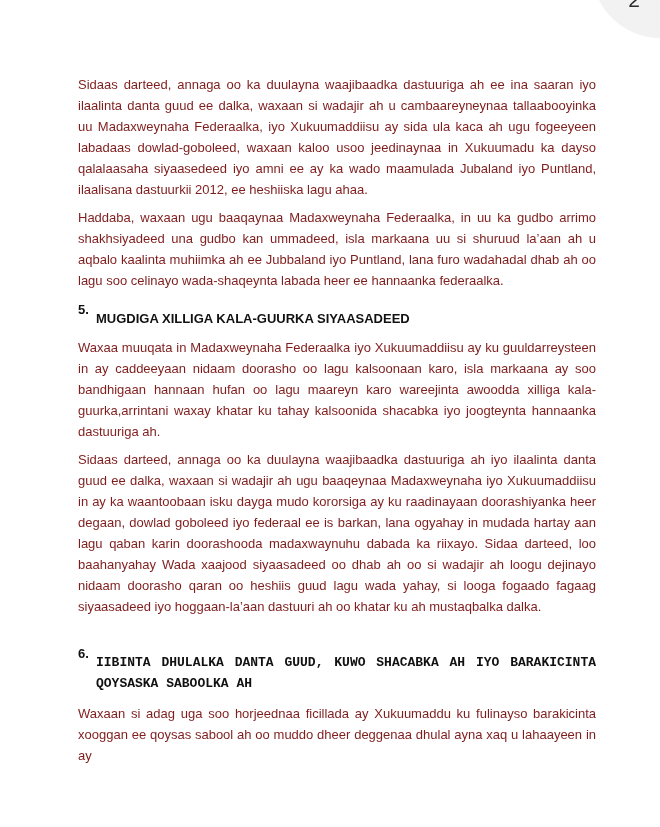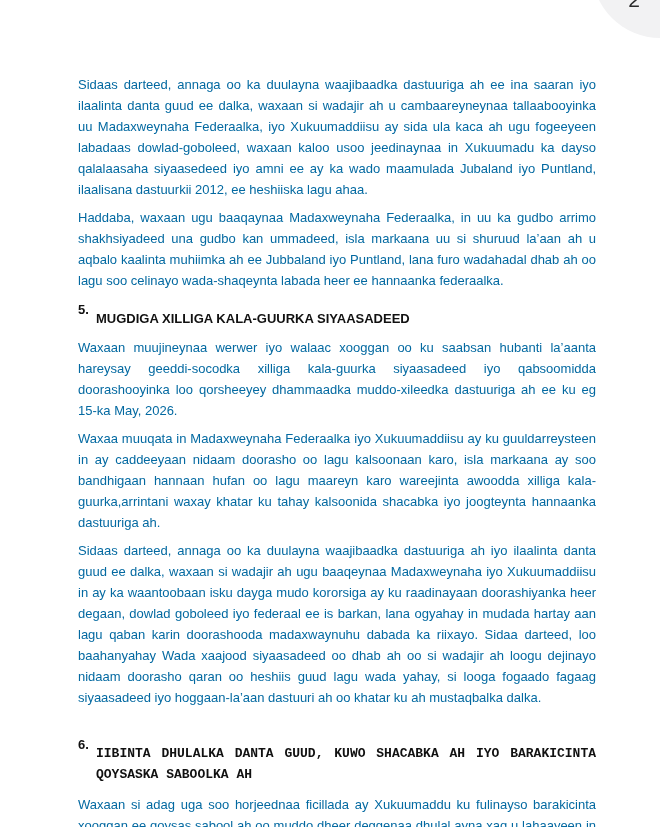--- a/index.html
+++ b/index.html
@@ -42,21 +42,21 @@
     left: 0;
     width: 660px;
     box-sizing: border-box;
     padding: 74px 64px 0 78px;
   }
   .content p {
     margin: 0 0 7px 0;
     font-size: 13px;
     line-height: 21px;
     text-align: justify;
-    color: #0369a1;
+    color: #7f1d1d;
   }
   .heading {
     display: flex;
     margin: 8px 0 8px 0;
     font-size: 13px;
     line-height: 21px;
     font-weight: bold;
     color: #111111;
   }
   .heading .h-num {
@@ -88,21 +88,20 @@
 
     <p>Sidaas darteed, annaga oo ka duulayna waajibaadka dastuuriga ah ee ina saaran iyo ilaalinta danta guud ee dalka, waxaan si wadajir ah u cambaareyneynaa tallaabooyinka uu Madaxweynaha Federaalka, iyo Xukuumaddiisu ay sida ula kaca ah ugu fogeeyeen labadaas dowlad-goboleed, waxaan kaloo usoo jeedinaynaa in Xukuumadu ka dayso qalalaasaha siyaasedeed iyo amni ee ay ka wado maamulada Jubaland iyo Puntland, ilaalisana dastuurkii 2012, ee heshiiska lagu ahaa.</p>
 
     <p>Haddaba, waxaan ugu baaqaynaa Madaxweynaha Federaalka, in uu ka gudbo arrimo shakhsiyadeed una gudbo kan ummadeed, isla markaana uu si shuruud la’aan ah u aqbalo kaalinta muhiimka ah ee Jubbaland iyo Puntland, lana furo wadahadal dhab ah oo lagu soo celinayo wada-shaqeynta labada heer ee hannaanka federaalka.</p>
 
     <h2 class="heading">
       <span class="h-num">5.</span>
       <span class="h-text">MUGDIGA XILLIGA KALA-GUURKA SIYAASADEED</span>
     </h2>
 
-    <p>Waxaan muujineynaa werwer iyo walaac xooggan oo ku saabsan hubanti la’aanta hareysay geeddi-socodka xilliga kala-guurka siyaasadeed iyo qabsoomidda doorashooyinka loo qorsheeyey dhammaadka muddo-xileedka dastuuriga ah ee ku eg 15-ka May, 2026.</p>
 
     <p>Waxaa muuqata in Madaxweynaha Federaalka iyo Xukuumaddiisu ay ku guuldarreysteen in ay caddeeyaan nidaam doorasho oo lagu kalsoonaan karo, isla markaana ay soo bandhigaan hannaan hufan oo lagu maareyn karo wareejinta awoodda xilliga kala-guurka,arrintani waxay khatar ku tahay kalsoonida shacabka iyo joogteynta hannaanka dastuuriga ah.</p>
 
     <p>Sidaas darteed, annaga oo ka duulayna waajibaadka dastuuriga ah iyo ilaalinta danta guud ee dalka, waxaan si wadajir ah ugu baaqeynaa Madaxweynaha iyo Xukuumaddiisu in ay ka waantoobaan isku dayga mudo kororsiga ay ku raadinayaan doorashiyanka heer degaan, dowlad goboleed iyo federaal ee is barkan, lana ogyahay in mudada hartay aan lagu qaban karin doorashooda madaxwaynuhu dabada ka riixayo. Sidaa darteed, loo baahanyahay Wada xaajood siyaasadeed oo dhab ah oo si wadajir ah loogu dejinayo nidaam doorasho qaran oo heshiis guud lagu wada yahay, si looga fogaado fagaag siyaasadeed iyo hoggaan-la’aan dastuuri ah oo khatar ku ah mustaqbalka dalka.</p>
 
     <h2 class="heading heading-6">
       <span class="h-num">6.</span>
       <span class="h-text">IIBINTA DHULALKA DANTA GUUD, KUWO SHACABKA AH IYO BARAKICINTA QOYSASKA SABOOLKA AH</span>
     </h2>
 

